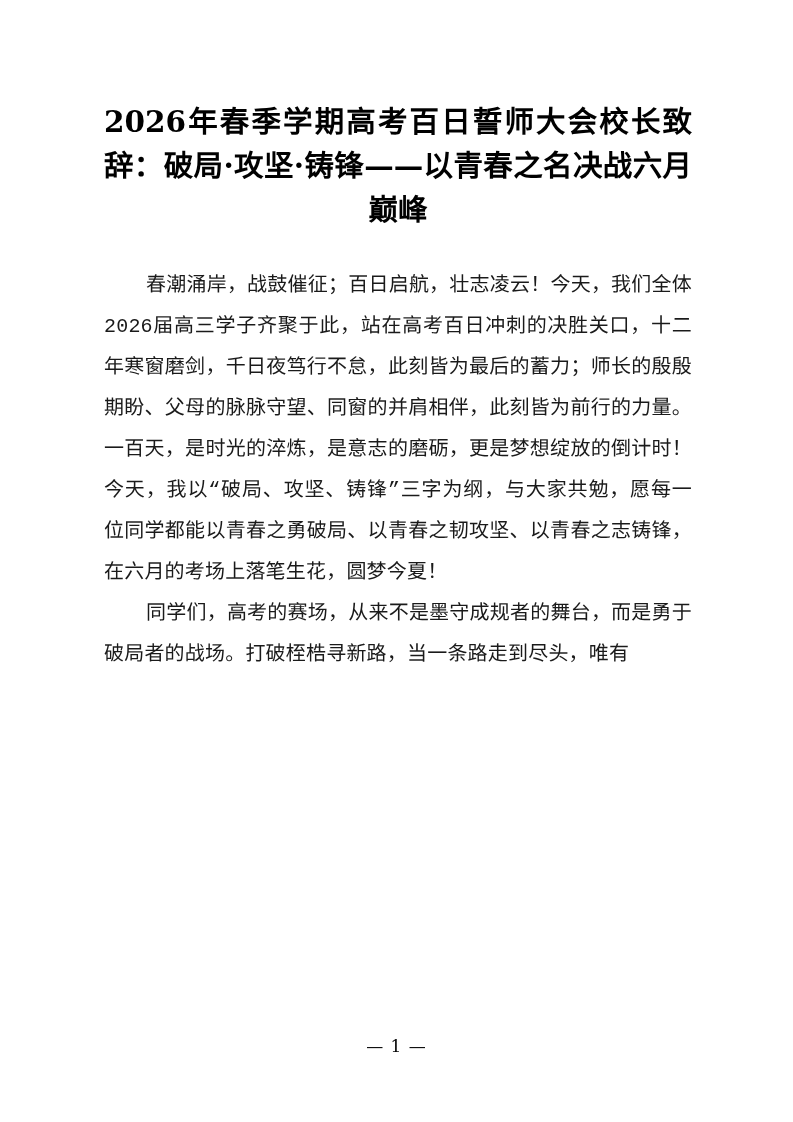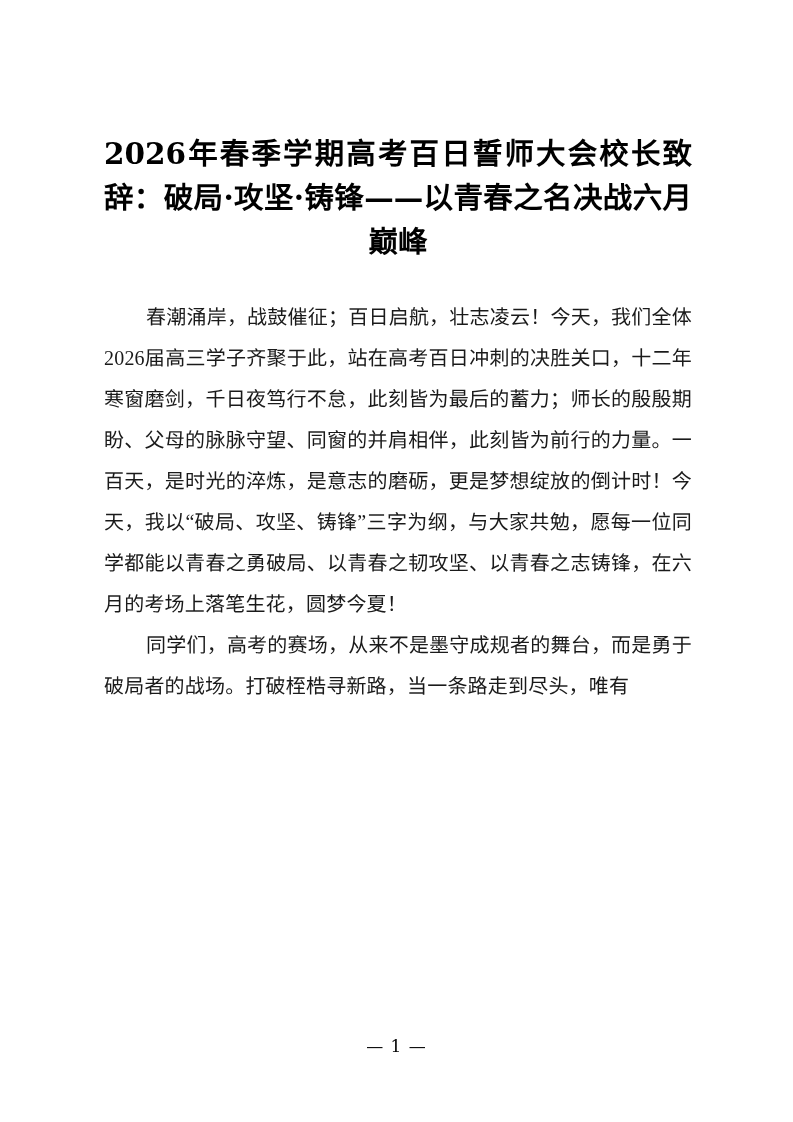--- a/index.html
+++ b/index.html
@@ -15,21 +15,20 @@
     background: #ffffff;
     margin: 0 auto;
     overflow: hidden;
     box-sizing: border-box;
   }
   .content {
     position: absolute;
     left: 104px;
     top: 100px;
     width: 588px;
-    margin-top: 32px;
   }
 
   
   .doc-title {
     font-family: "DejaVu Serif", "Liberation Serif", serif;
     font-weight: bold;
     font-size: 29.5px;
     line-height: 44px;
     text-align: center;
     color: #000000;
@@ -48,21 +47,21 @@
     font-size: 20px;
     line-height: 41px;
     color: #000000;
     margin: 0;
     text-indent: 40px;
     word-break: break-all;
   }
 
   
   .body-para {
-    font-family: Liberation Serif, serif;
+    font-family: Liberation Mono, monospace;
     font-size: 20px;
     line-height: 41px;
     color: #1a1a1a;
     margin: 0;
     text-indent: 42px;
     text-align: justify;
     text-align-last: left;
     word-break: break-all;
     letter-spacing: 0.2px;
   }

